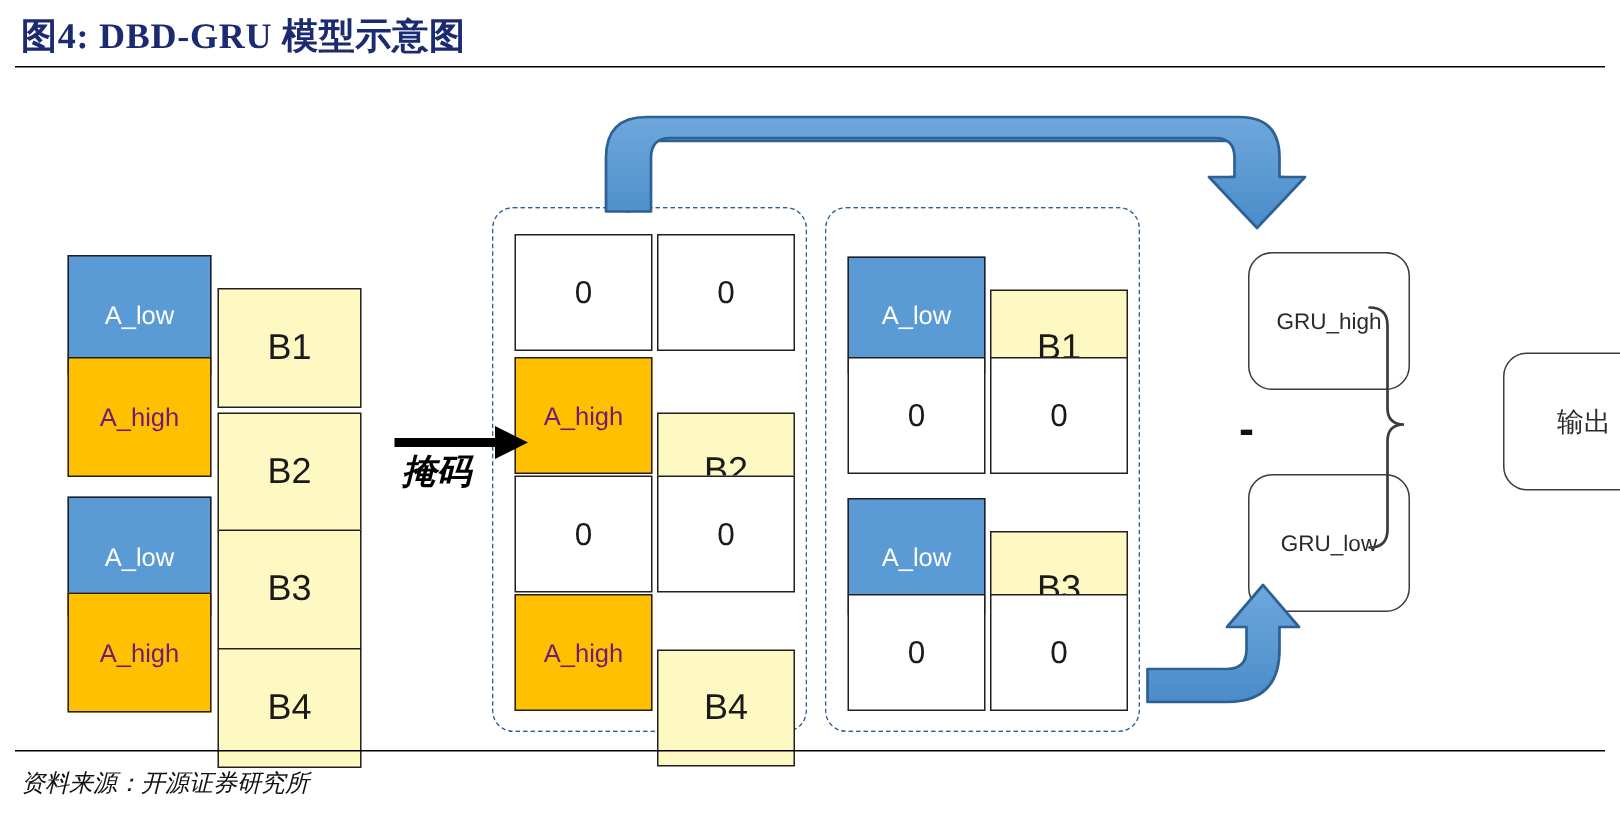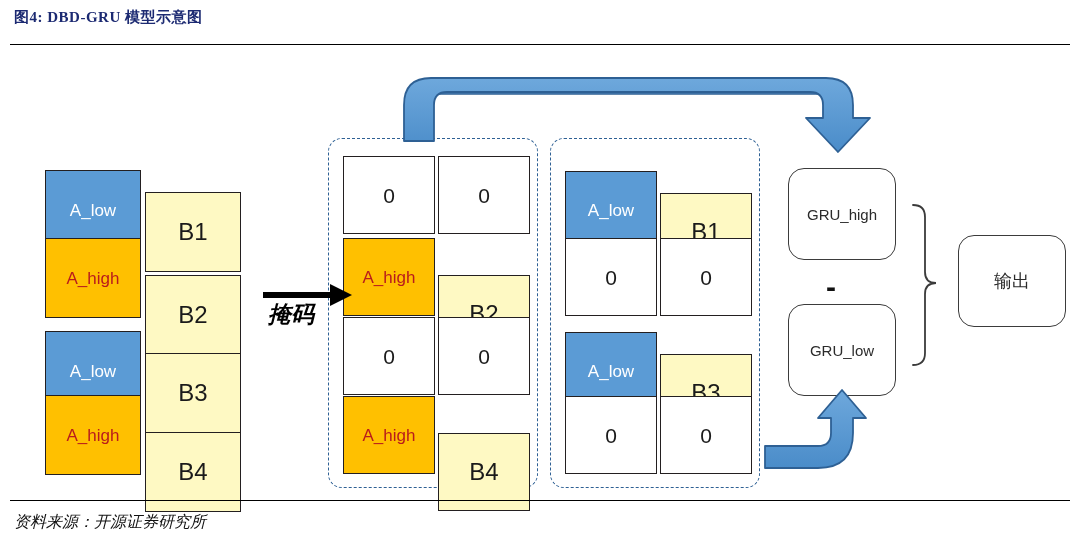--- a/index.html
+++ b/index.html
@@ -10,21 +10,21 @@
     overflow:hidden;
     position:relative;
   }
   .page{position:relative;width:1080px;height:555px;}
 
   
   .fig-title{
     position:absolute;left:14px;top:8px;
     font-family:"Liberation Serif", serif;
     font-weight:bold;
-    font-size:15px;
+    font-size:24px;
     color:#1c2a72;
     letter-spacing:0.5px;
     white-space:nowrap;
   }
   .rule-top{
     position:absolute;left:10px;top:44px;width:1060px;height:0;
     border-top:1.6px solid #000000;
   }
   .rule-bottom{
     position:absolute;left:10px;top:500px;width:1060px;height:0;
@@ -46,21 +46,21 @@
     box-sizing:border-box;
     border:1.6px solid #231f20;
     display:flex;
     align-items:center;
     justify-content:center;
     font-family:"Liberation Sans", sans-serif;
     font-size:17px;
     line-height:1;
   }
   .cell.blue{background:#5b9bd5;color:#ffffff;margin-top:15px;}
-  .cell.gold{background:#ffc000;color:#b91c1c;text-align:center;}
+  .cell.gold{background:#ffc000;color:#701a75;text-align:center;}
   .cell.grey{background:#fef9c3;color:#1a1a1a;font-size:24px;margin-top:37px;}
   .cell.white{background:#ffffff;color:#1a1a1a;font-size:21px;}
 
   
   .dgroup{
     position:absolute;
     box-sizing:border-box;
     border:1.8px dashed #2e6094;
     border-radius:14px;
     background:transparent;
@@ -83,20 +83,21 @@
     box-sizing:border-box;
     border:1.6px solid #3b3b3b;
     border-radius:16px;
     background:#ffffff;
     display:flex;
     align-items:center;
     justify-content:center;
     font-family:"Liberation Sans", sans-serif;
     font-size:15px;
     color:#2b2b2b;
+    margin-left:44px;
   }
   .node.cjk{font-size:18px;}
 
   .minus{
     position:absolute;
     font-family:"Liberation Sans", sans-serif;
     font-weight:bold;
     font-size:30px;
     color:#111;
     line-height:1;
@@ -157,21 +158,21 @@
 
     <div class="cell blue" style="left:565px;top:317px;width:92px;height:78px;">A_low</div>
     <div class="cell grey" style="left:660px;top:317px;width:92px;height:78px;">B3</div>
 
     <div class="cell white" style="left:565px;top:396px;width:92px;height:78px;">0</div>
     <div class="cell white" style="left:660px;top:396px;width:92px;height:78px;">0</div>
   </div>
 
   <div class="node" style="left:788px;top:168px;width:108px;height:92px;">GRU_high</div>
   <div class="minus" style="left:826px;top:272px;">-</div>
-  <div class="node" style="left:788px;top:304px;width:108px;height:92px;">GRU_low</div>
+  <div class="node" style="left:788px;top:316px;width:108px;height:92px;">GRU_low</div>
 
   <div class="node cjk" style="left:958px;top:235px;width:108px;height:92px;">输出</div>
 
   <svg class="overlay" viewBox="0 0 1080 555">
     <defs>
       <linearGradient id="arrGrad" x1="0" y1="0" x2="0" y2="1">
         <stop offset="0%" stop-color="#6ea8dc"></stop>
         <stop offset="100%" stop-color="#4a8cc9"></stop>
       </linearGradient>
     </defs>

